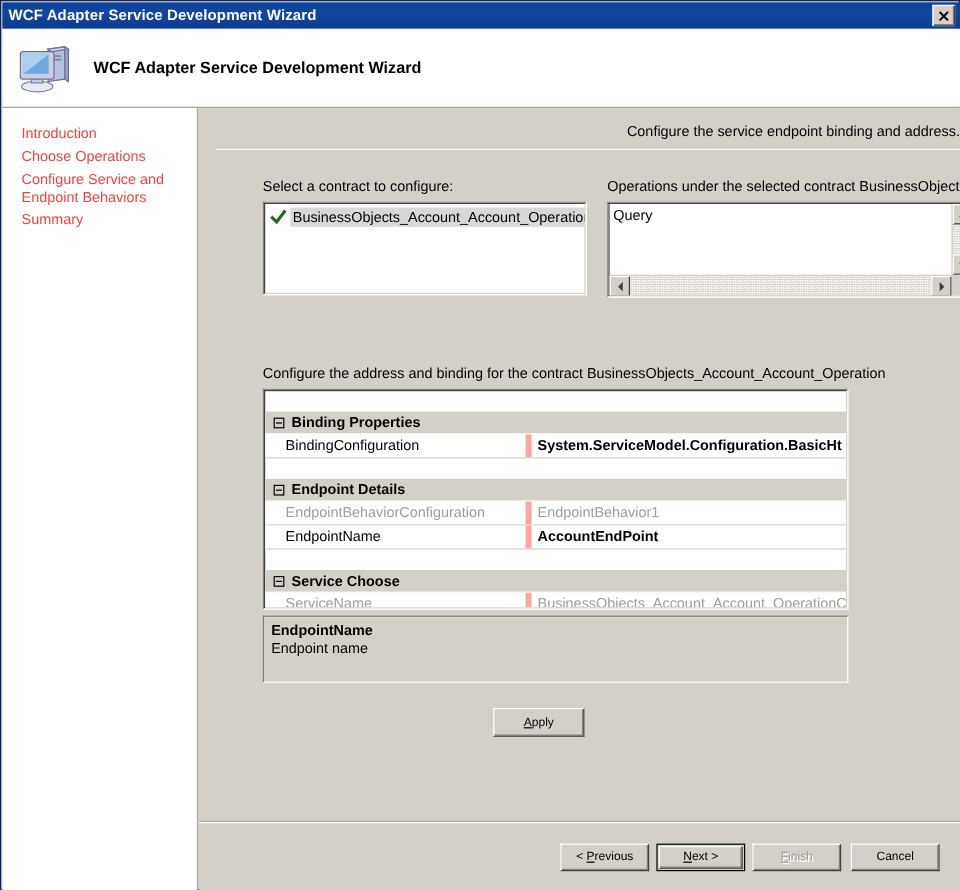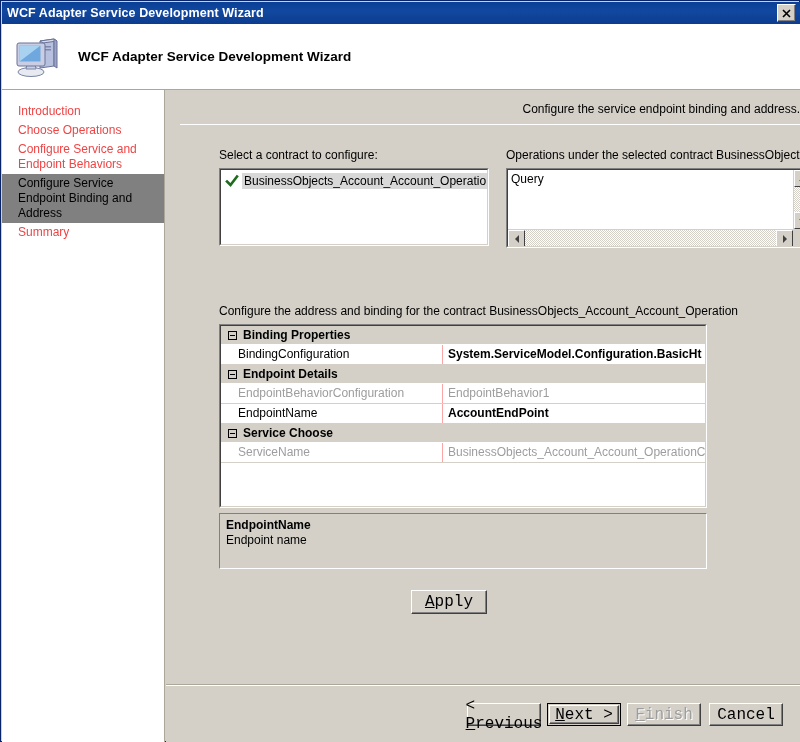--- a/index.html
+++ b/index.html
@@ -248,20 +248,21 @@
   }
   .pg-rows { position: absolute; inset: 0; overflow: hidden; }
   .pg-cat {
     display: flex; align-items: center;
     height: 18px;
     background: #d4d0c8;
     border-bottom: 1px solid #ffffff;
     font-weight: bold;
     font-size: 12px;
     cursor: default;
+    margin-top: 17px;
   }
   .pg-expander {
     width: 9px; height: 9px;
     box-sizing: border-box;
     border: 1px solid #000000;
     margin: 0 6px 0 7px;
     position: relative;
     background: #d4d0c8;
     flex: 0 0 auto;
   }
@@ -275,21 +276,21 @@
     display: flex; align-items: stretch;
     height: 19px;
     background: #ffffff;
     border-bottom: 1px solid #d4d0c8;
     cursor: default;
   }
   .pg-name {
     width: 222px;
     flex: 0 0 auto;
     padding-left: 17px;
-    border-right: 1px solid #fca5a5;
+    border-right: 5px solid #fca5a5;
     font-size: 12px;
     line-height: 18px;
     overflow: hidden;
     white-space: nowrap;
     box-sizing: border-box;
   }
   .pg-val {
     flex: 1 1 auto;
     padding-left: 5px;
     font-size: 12px;
@@ -321,26 +322,27 @@
 
   
   .btn {
     background: #d4d0c8;
     border-top: 1px solid #ffffff;
     border-left: 1px solid #ffffff;
     border-right: 1px solid #404040;
     border-bottom: 1px solid #404040;
     box-shadow: inset -1px -1px 0 #808080, inset 1px 1px 0 #d4d0c8;
     box-sizing: border-box;
-    font-family: Liberation Mono, monospace;
-    font-size: 16px;
+    font-family: Liberation Sans, sans-serif;
+    font-size: 10px;
     color: #000000;
     display: flex; align-items: center; justify-content: center;
     cursor: default;
     position: absolute;
+    text-align: right;
   }
   .btn.default {
     border: 1px solid #000000;
     box-shadow: none;
     padding: 1px;
   }
   .btn.default .inner {
     width: 100%; height: 100%;
     display: flex; align-items: center; justify-content: center;
     border-top: 1px solid #ffffff;
@@ -406,21 +408,20 @@
       </svg>
     </div>
     <div class="header-title">WCF Adapter Service Development Wizard</div>
   </div>
   <div class="header-rule"></div>
 
   <div class="sidebar">
     <div class="side-item">Introduction</div>
     <div class="side-item">Choose Operations</div>
     <div class="side-item">Configure Service and Endpoint Behaviors</div>
-    <div class="side-item selected">Configure Service Endpoint Binding and Address</div>
     <div class="side-item">Summary</div>
   </div>
 
   <div class="content">
 
     <div class="step-banner">Configure the service endpoint binding and address.</div>
     <div class="banner-rule"></div>
 
     <div class="fld-label" style="left:53px; top:58px;">Select a contract to configure:</div>
     <div class="contract-box sunken">

